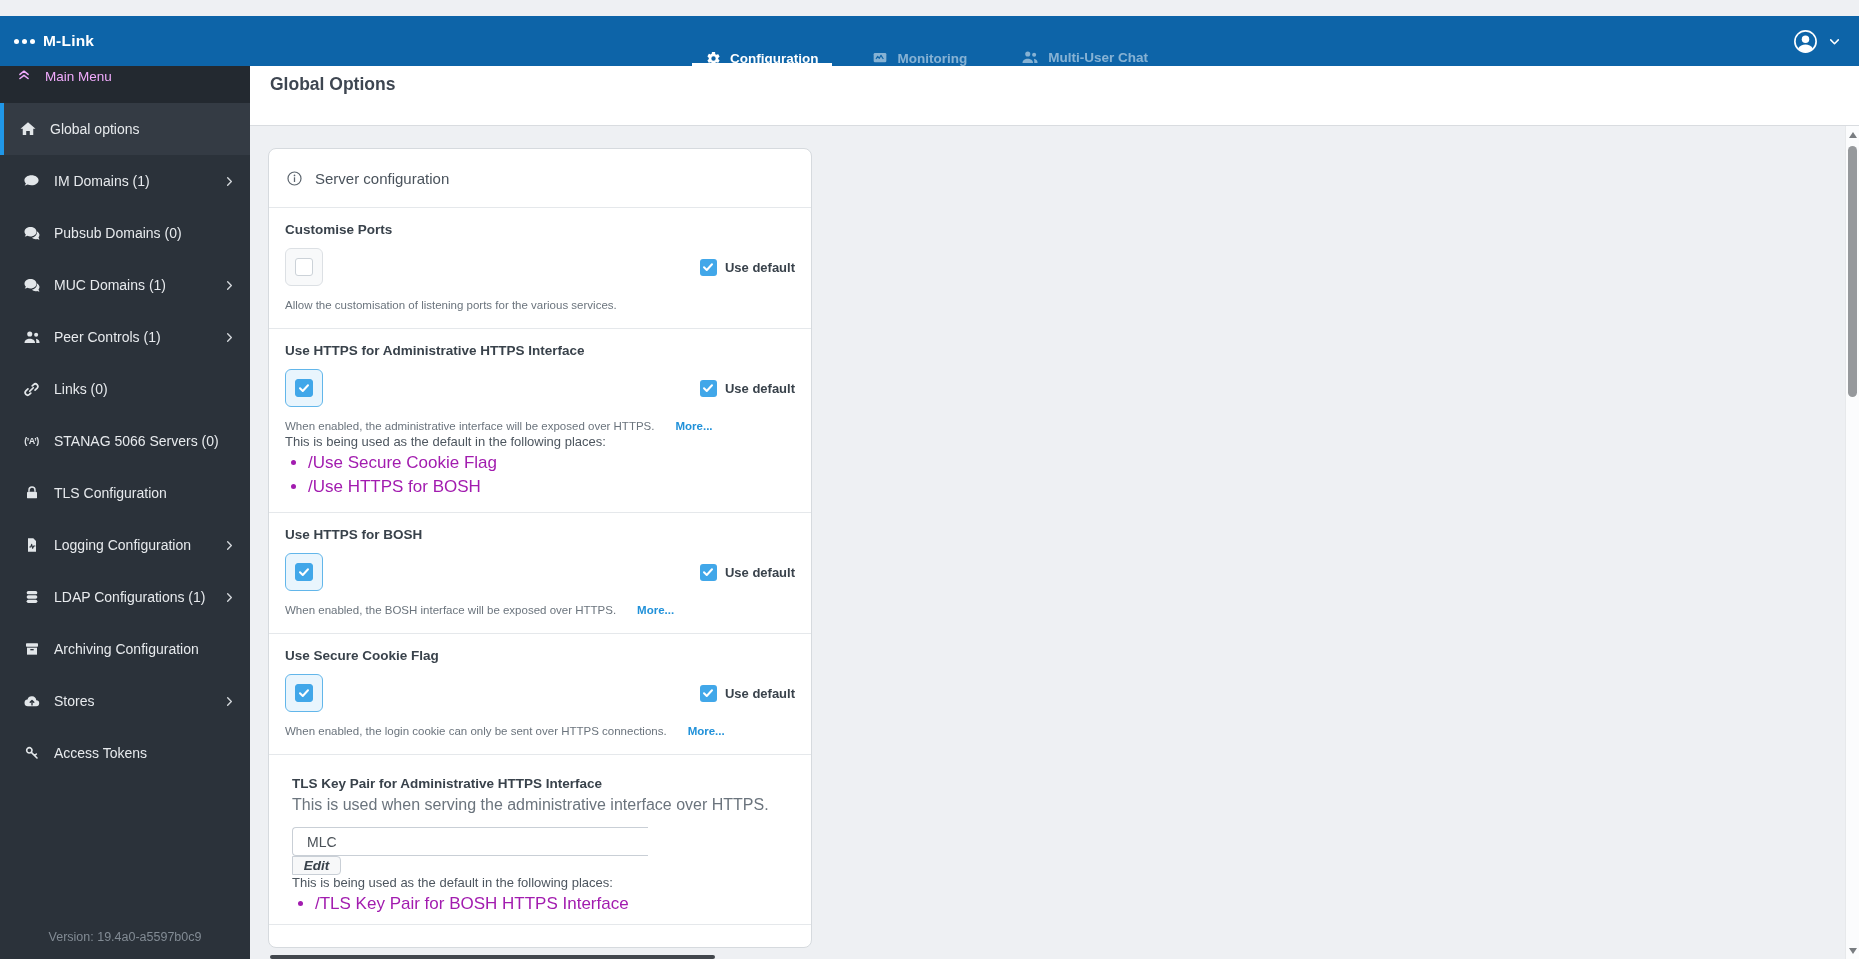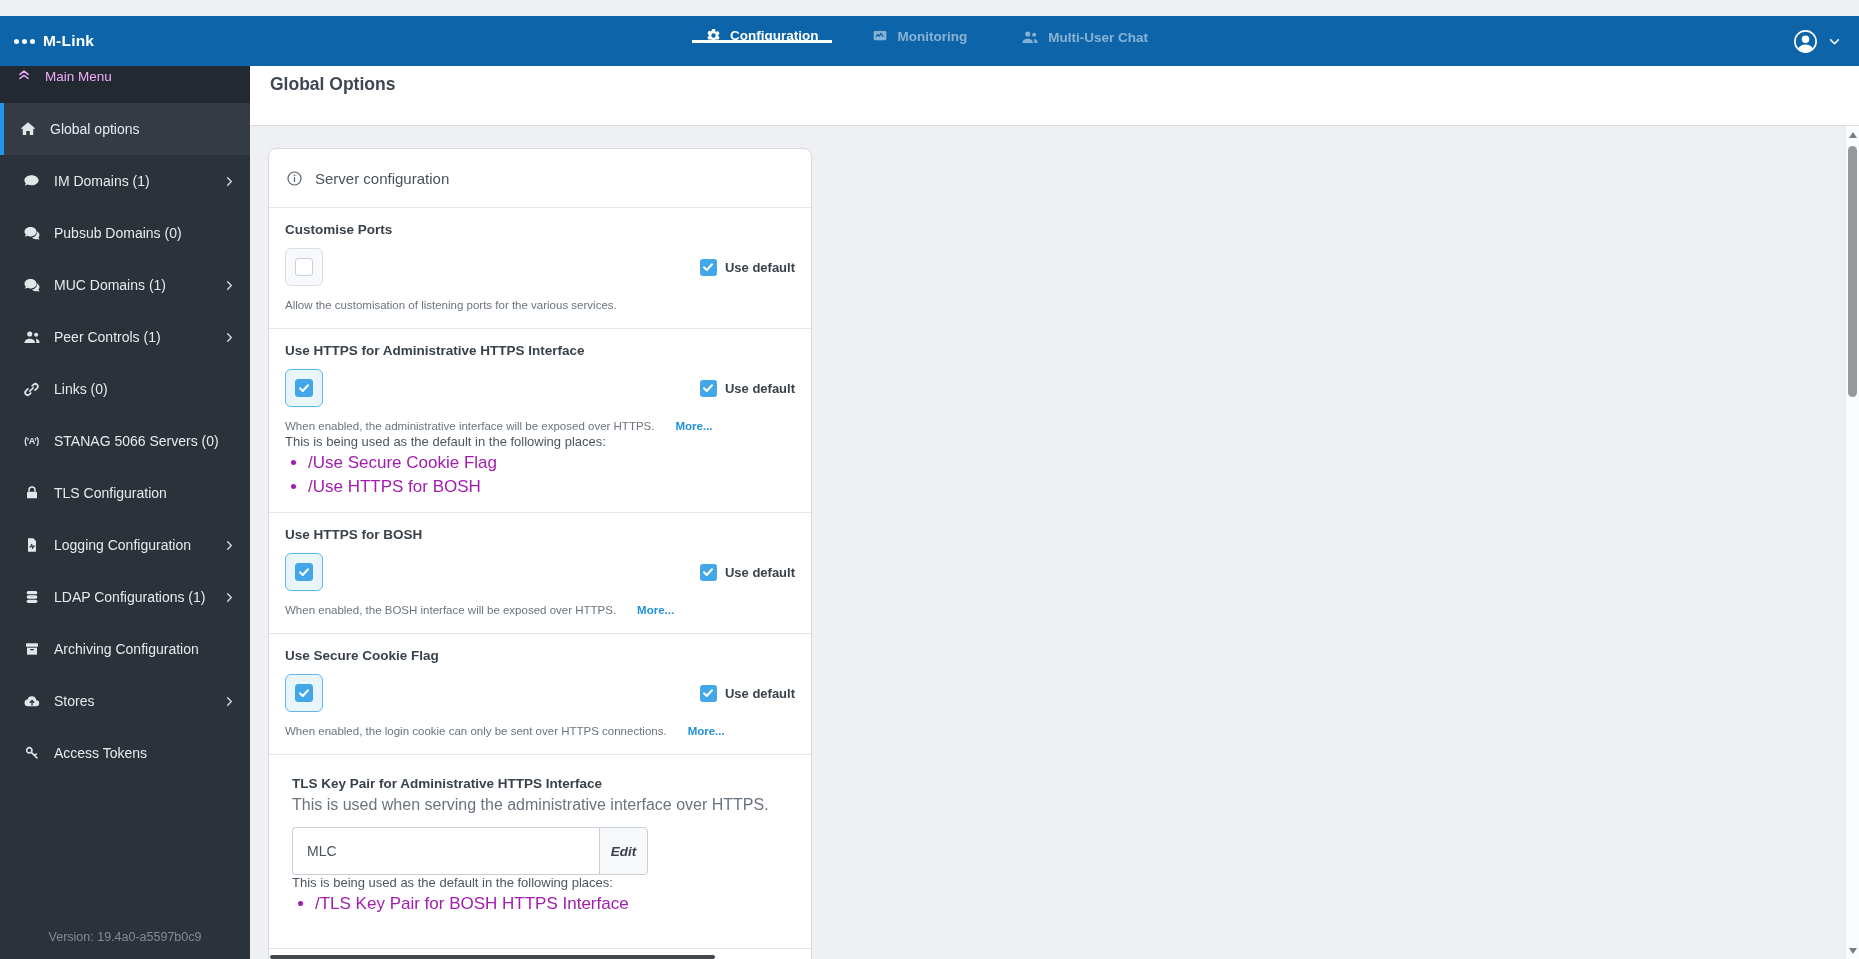--- a/index.html
+++ b/index.html
@@ -7,21 +7,21 @@
   body {
     width:1859px; height:959px; position:relative; overflow:hidden;
     background:#eef0f3; font-family:"Liberation Sans", sans-serif;
   }
   
   .topbar { position:absolute; left:0; top:16px; width:1859px; height:50px; background:#0d64a8; z-index:30; }
   .brand { position:absolute; left:14px; top:0; height:50px; display:flex; align-items:center; gap:8px; color:#fff; }
   .brand-dots { display:flex; gap:3px; }
   .brand-dots i { width:5px; height:5px; border-radius:50%; background:#fff; display:block; }
   .brand-name { font-weight:bold; font-size:15.5px; letter-spacing:.2px; }
-  .tabs { position:absolute; left:692px; top:0; height:50px; display:flex; align-items:flex-start; gap:26px;margin-top:12px; }
+  .tabs { position:absolute; left:692px; top:0; height:50px; display:flex; align-items:flex-end; gap:26px; }
   .tab { display:flex; align-items:center; gap:9px; padding:0 14px; color:rgba(255,255,255,.5);
          font-size:13.5px; font-weight:bold; position:relative; cursor:pointer; white-space:nowrap; }
   .tab.active { color:#fff; }
   .tab.active::after { content:""; position:absolute; left:0; right:0; bottom:0; height:3px; background:#fff; }
   .tab .icon { display:flex; }
   .user-menu { position:absolute; right:18px; top:0; height:50px; display:flex; align-items:center; gap:10px; color:#fff; cursor:pointer; }
   
   .sidebar { position:absolute; left:0; top:50px; width:250px; height:909px; background:#2b323a; z-index:20; }
   .menu-header { height:53px; background:#232930; color:#f0abfc; display:flex; align-items:center; gap:14px;
                  padding:0 17px; font-size:13.5px; }
@@ -56,23 +56,23 @@
   .big-checkbox.checked .inner-box { background:#41a7e9; border-color:#41a7e9; }
   .use-default { margin-left:auto; display:flex; align-items:center; gap:8px; font-size:13px;
                  color:#39424b; font-weight:bold; cursor:pointer; }
   .ud-box { width:17px; height:17px; border-radius:3px; background:#41a7e9; display:flex;
             align-items:center; justify-content:center; }
   .section-desc { margin-top:11px; font-size:11.5px; color:#6b747d; line-height:1.4; }
   .more-link { color:#2191d9; font-weight:bold; text-decoration:none; margin-left:21px; cursor:pointer;text-align:right; }
   .used-in { font-size:13px; color:#4d565f; }
   .used-list { margin:4px 0 0; padding-left:23px; font-size:17px; color:#a21caf; }
   .used-list li { margin-top:4px; }
-  .section.keypair { padding:21px 16px 34px 23px; }
+  .section.keypair { padding:21px 16px 10px 23px; }
   .kp-sub { margin-top:5px; font-size:16px; color:#6b747d; }
-  .input-group { display:flex; margin-top:13px; width:356px; height:48px; }
+  .input-group { display:flex; margin-top:13px; width:356px; height:48px;flex-direction:column; }
   .kp-input { flex:1; border:1px solid #c9cfd6; border-right:none; border-radius:4px 0 0 4px;
               padding:0 14px; font-size:14px; color:#4a5158; font-family:"Liberation Sans",sans-serif; outline:none; background:#fff; }
   .edit-btn { width:49px; border:1px solid #c9cfd6; border-radius:0 4px 4px 0; background:#f7f8f9;
               font-weight:bold; font-size:13.5px; color:#39424b; font-family:"Liberation Sans",sans-serif; cursor:pointer;font-style:italic; }
   .card-tail { height:22px; }
   
   .vscrollbar { position:absolute; right:0; top:126px; width:14px; height:833px; background:#fbfcfd;
                 border-left:1px solid #e7e9eb; z-index:40; }
   .v-up, .v-down { position:absolute; left:0; width:14px; height:14px; display:flex; align-items:center;
                    justify-content:center; cursor:pointer; }

